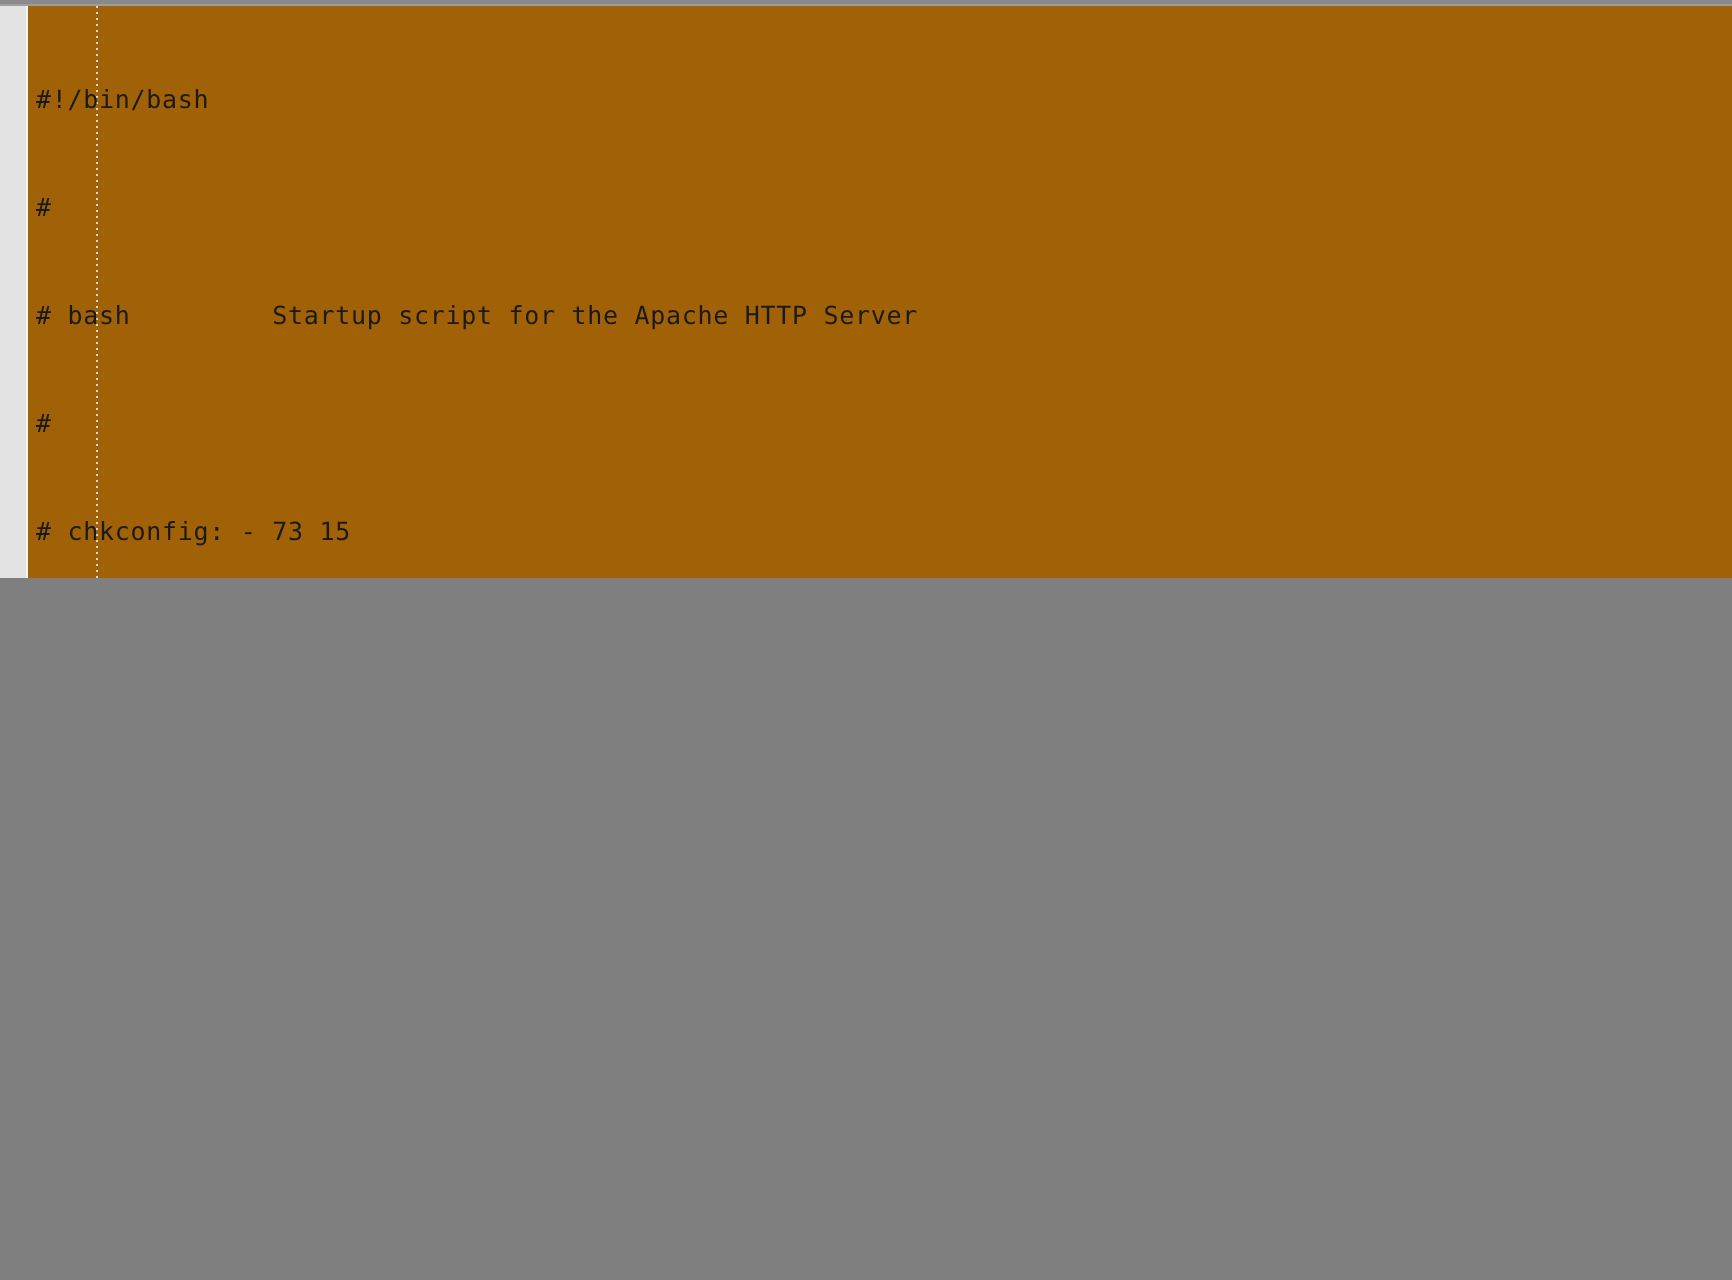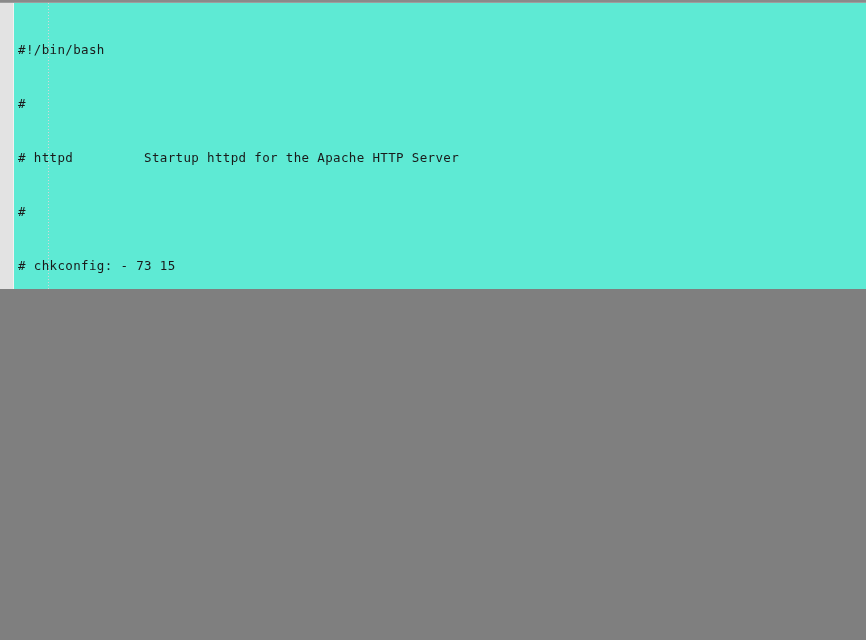--- a/index.html
+++ b/index.html
@@ -34,21 +34,21 @@
     box-sizing: border-box;
   }
 
   
   .editor-viewport {
     position: absolute;
     top: 3px;
     left: 0;
     width: 866px;
     height: 286px;
-    background: #5eead4;
+    background: #a16207;
     overflow: hidden;
   }
 
   
   .gutter {
     position: absolute;
     top: 0;
     left: 0;
     width: 14px;
     height: 286px;
@@ -109,21 +109,21 @@
   <div class="top-rule"></div>
 
   <div class="editor-viewport">
 
     <div class="gutter"></div>
     <div class="indent-guide"></div>
 
     <div class="code">
       <div class="line">#!/bin/bash</div>
       <div class="line">#</div>
-      <div class="line"># httpd         Startup httpd for the Apache HTTP Server</div>
+      <div class="line"># bash         Startup script for the Apache HTTP Server</div>
       <div class="line">#</div>
       <div class="line"># chkconfig: - 73 15</div>
       
       
       
       
       
       
       
       

